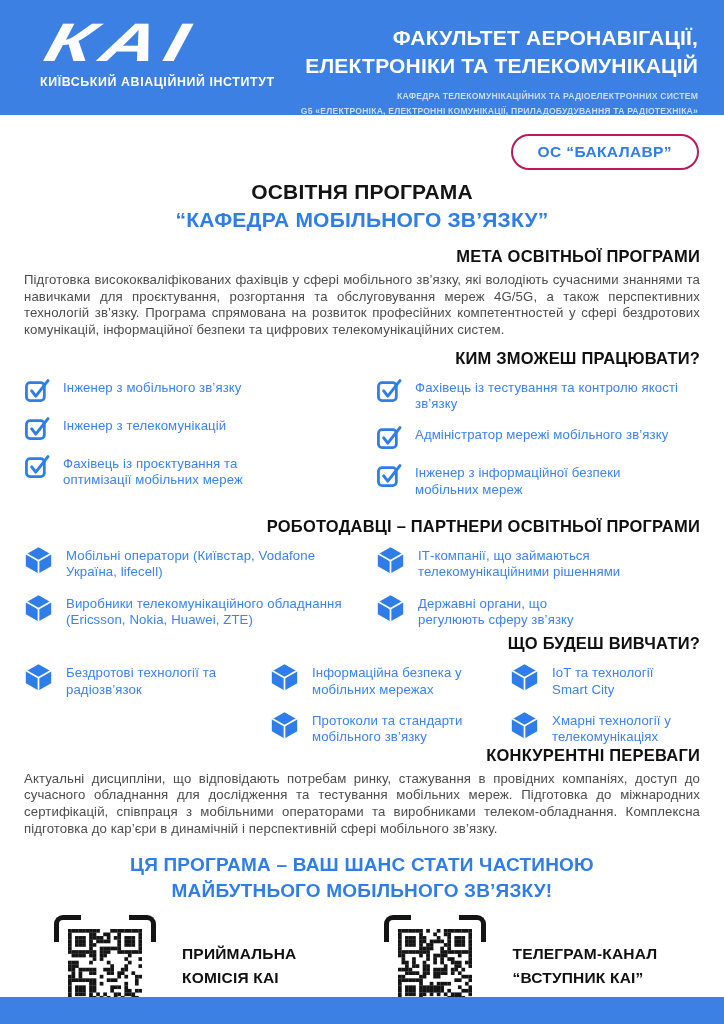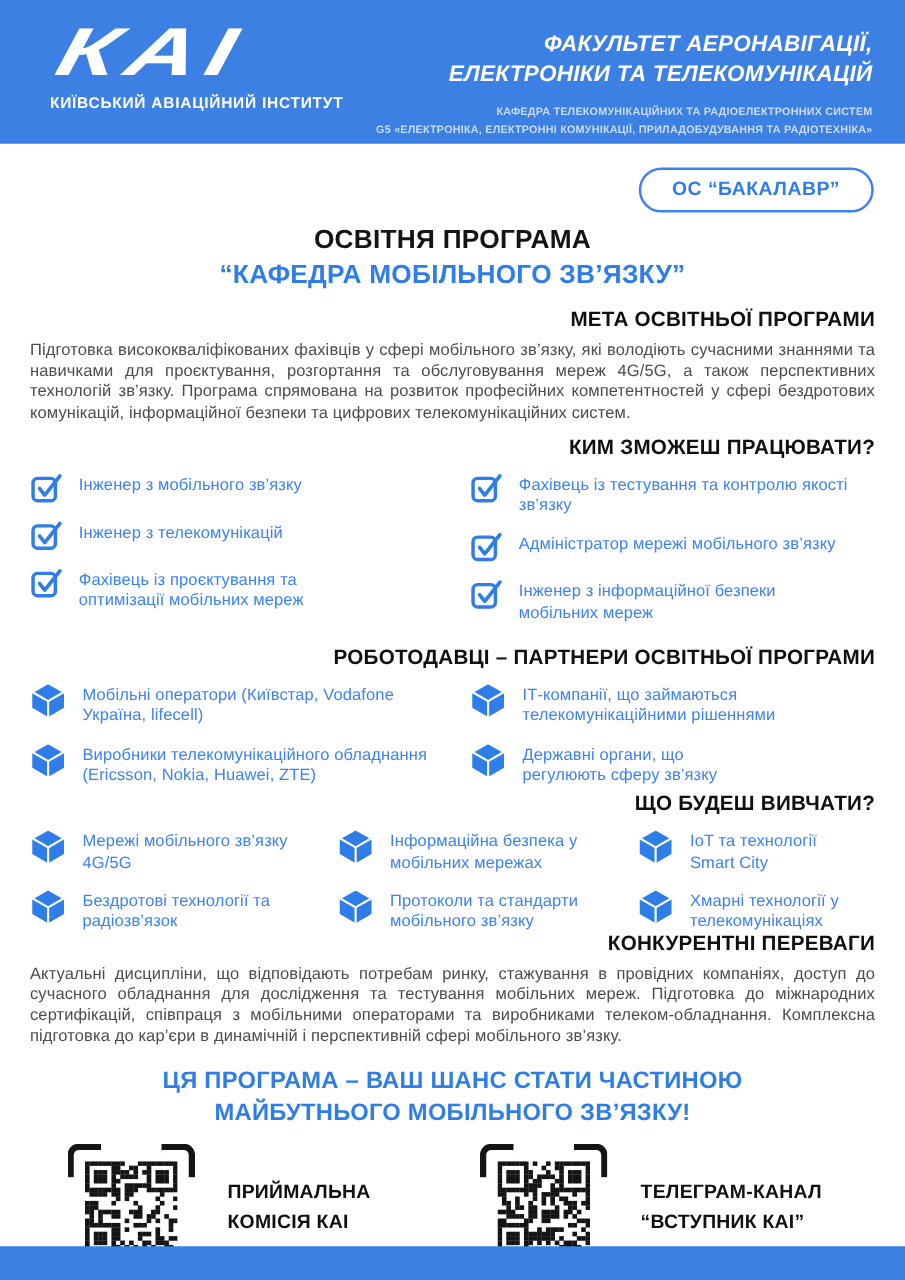--- a/index.html
+++ b/index.html
@@ -14,26 +14,26 @@
     display:flex;justify-content:space-between;padding:15px 26px 0 40px;
   }
   .logo-block{margin-top:2px;}
   .logo-text{
     font-size:54px;font-weight:bold;font-style:italic;line-height:0.95;
     letter-spacing:5px;transform:scaleX(1.45) skewX(-10deg);transform-origin:left bottom;
     color:#fff;
   }
   .logo-sub{font-size:12.4px;font-weight:bold;letter-spacing:0.6px;margin-top:7px;white-space:nowrap;}
   .header-right{text-align:right;margin-top:9px;}
-  .faculty{font-size:18px;font-weight:800;line-height:1.32;letter-spacing:0.2px;font-style:italic;}
+  .faculty{font-size:21px;font-weight:800;line-height:1.32;letter-spacing:0.2px;}
   .dept{margin-top:10px;font-size:8.6px;font-weight:bold;color:#C9DDF8;line-height:1.65;letter-spacing:0.2px;}
   
   .badge-row{display:flex;justify-content:flex-end;padding:0 25px;margin-top:19px;}
   .badge{
-    border:2px solid #3b82f6;color:#2E7DE9;border-radius:18px;
+    border:2px solid #be185d;color:#2E7DE9;border-radius:18px;
     padding:7px 25px;font-weight:800;font-size:15.5px;letter-spacing:0.4px;background:#fff;
   }
   
   .title-block{text-align:center;margin-top:10px;}
   .title-1{font-size:21px;font-weight:800;color:#141414;letter-spacing:0.2px;}
   .title-2{font-size:21px;font-weight:800;color:#2E7DE9;margin-top:4px;letter-spacing:0.2px;}
   
   .content{padding:0 24px;}
   .sec-heading{font-size:16.5px;font-weight:800;color:#101010;letter-spacing:0.2px;text-align:right;}
   .mt-goal{margin-top:15px;}
@@ -201,27 +201,20 @@
             </svg>
           <div class="item-text">Державні органи, що
 регулюють сферу зв’язку</div>
         </div>
       </div>
     </div>
 
     <div class="sec-heading mt-study">ЩО БУДЕШ ВИВЧАТИ?</div>
     <div class="cols3">
       <div class="col">
-        <div class="item">
-          <svg class="icon icon-cube">
-              <use href="#sym-cube"></use>
-            </svg>
-          <div class="item-text">Мережі мобільного зв’язку
-4G/5G</div>
-        </div>
         <div class="item">
           <svg class="icon icon-cube">
               <use href="#sym-cube"></use>
             </svg>
           <div class="item-text">Бездротові технології та
 радіозв’язок</div>
         </div>
       </div>
       <div class="col">
         <div class="item">

